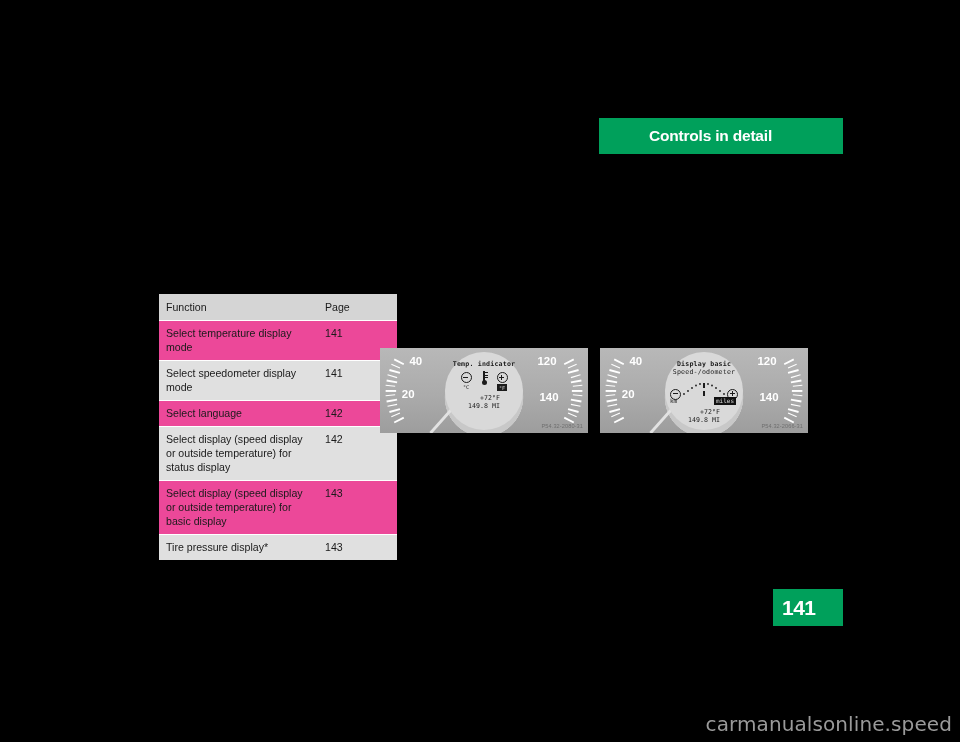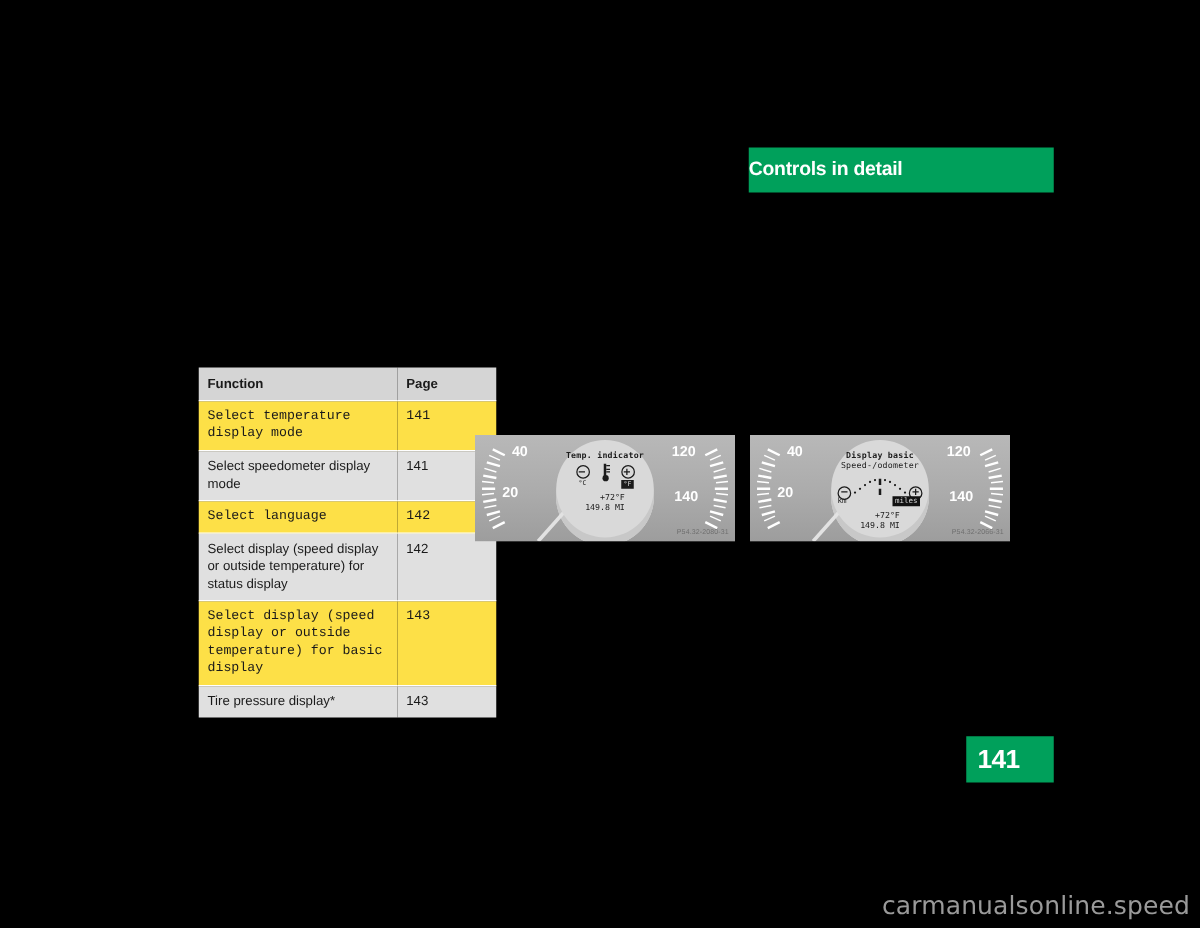--- a/index.html
+++ b/index.html
@@ -18,21 +18,21 @@
   
   #section-banner {
     position: absolute;
     left: 599px;
     top: 118px;
     width: 244px;
     height: 36px;
     background: #00a05b;
     display: flex;
     align-items: center;
-    justify-content: flex-start;
+    justify-content: center;
   }
   #section-banner .banner-text {
     color: #ffffff;
     font-size: 15.5px;
     font-weight: bold;
     letter-spacing: -0.2px;
     padding-right: 21px;
   }
 
   
@@ -47,29 +47,29 @@
   #function-table td, #function-table th {
     padding: 5px 7px 6px 7px;
     text-align: left;
     vertical-align: top;
     font-size: 10.6px;
     line-height: 14px;
     color: #1a1a1a;
     border-bottom: 1px solid #ffffff;
   }
   #function-table th {
-    font-weight: bold;
+    font-weight: normal;
     font-size: 10.6px;
     background: #d5d5d5;
     padding-top: 6px;
     padding-bottom: 6px;
   }
   #function-table .col-func { width: 145px; }
   #function-table .col-page { width: 65px; }
-  #function-table tbody tr.row-shade td { background: #fde047; font-family: Liberation Mono, monospace; }
+  #function-table tbody tr.row-shade td { background: #ec4899; }
   #function-table tbody tr.row-light td { background: #e0e0e0; }
   #function-table tbody tr:last-child td { border-bottom: none; }
 
   
   .figure {
     position: absolute;
     top: 348px;
     width: 208px;
     height: 85px;
     background: #b3b3b3;

